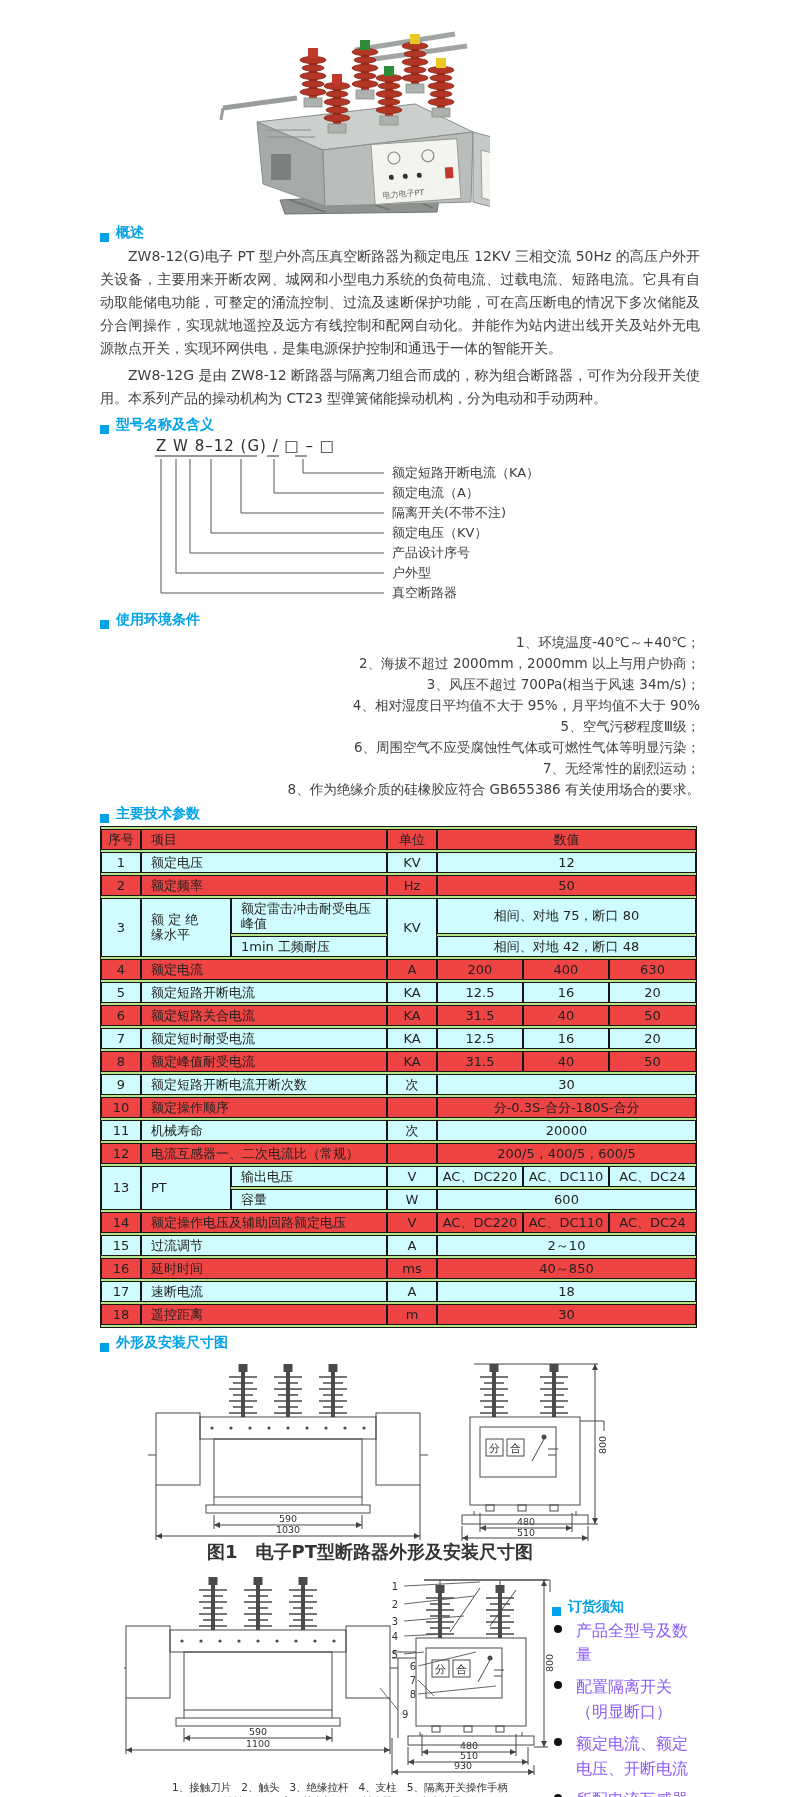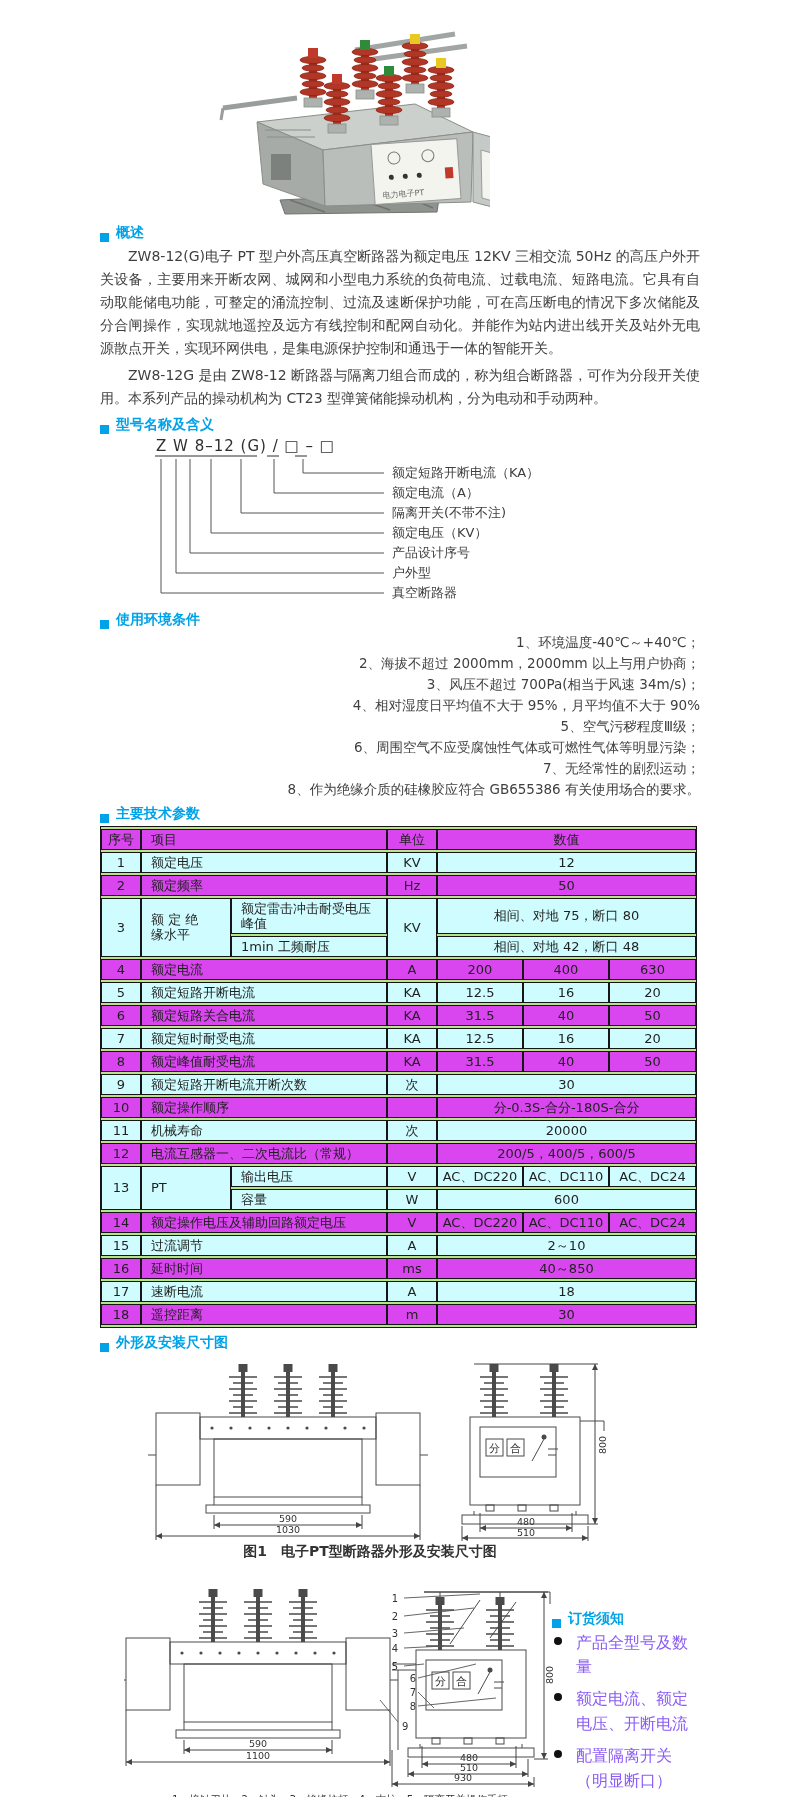--- a/index.html
+++ b/index.html
@@ -8,26 +8,26 @@
   .photo{display:block;margin:4px 0 0 205px;}
   .content{margin-left:100px;width:600px;position:relative;}
   .sec-title{color:#00a2e8;font-size:14px;font-weight:bold;margin:6px 0 3px 0;display:flex;align-items:flex-end;}
   .sq{width:9px;height:9px;background:#00a2e8;display:inline-block;margin-right:7px;flex:0 0 auto;}
   .para{font-size:14px;line-height:1.64;margin:2px 0 4px 0;text-indent:2em;text-align:justify;}
   .envlist{font-size:13.5px;line-height:20px;margin:2px 0 4px 0;}
   .envlist .env-item{padding-left:44px;margin:0 0 1px 0;text-align:right;}
   
   .ptable{border-collapse:separate;border-spacing:0 2px;background:#b8e488;border:1px solid #161616;margin:3px 0 6px 0;font-size:13px;color:#1f1f1f;table-layout:fixed;width:597px;}
   .ptable td{border:1px solid #161616;padding:2px 3px;text-align:center;line-height:15px;vertical-align:middle;overflow:hidden;}
-  .ptable tr.d td{background:#d946ef;}
+  .ptable tr.d td{background:#ef4444;}
   .ptable tr.l td{background:#cffdff;}
   .ptable td.ta-l{text-align:left;padding-left:9px;}
   
   .figsvg{display:block;}
-  .fig-caption{font-size:14px;font-weight:bold;color:#333;text-align:center;width:520px;margin:2px 0 18px 10px;line-height:17px;}
+  .fig-caption{font-size:18px;font-weight:bold;color:#333;text-align:center;width:520px;margin:2px 0 6px 10px;line-height:17px;}
   .fig2wrap{position:relative;}
   .legend{width:440px;margin:2px 0 0 20px;text-align:center;font-size:10.5px;color:#333;line-height:14px;}
   .legend span{margin:0 5px;white-space:nowrap;}
   
   .order-panel{position:absolute;left:452px;top:26px;width:150px;}
   .order-item{display:flex;font-size:16px;line-height:1.55;margin:0 0 7px 0;color:#8b5cf6;}
   .dot{width:8px;height:8px;border-radius:50%;background:#111;flex:0 0 auto;margin:6px 14px 0 2px;}
   svg text{font-family:"DejaVu Sans","Liberation Sans",sans-serif;}
   .dimtxt{font-size:9.5px;fill:#333;}
   .lbl{font-size:13px;fill:#3f3f3f;}
@@ -454,25 +454,25 @@
         <div class="sec-title">
           <span class="sq"></span>
           <span>订货须知</span>
         </div>
         <div class="order-item">
             <span class="dot"></span>
             <span>产品全型号及数量</span>
           </div>
         <div class="order-item">
             <span class="dot"></span>
+            <span>配置隔离开关（明显断口）</span>
+          </div>
+        <div class="order-item">
+            <span class="dot"></span>
             <span>额定电流、额定电压、开断电流</span>
-          </div>
-        <div class="order-item">
-            <span class="dot"></span>
-            <span>配置隔离开关（明显断口）</span>
           </div>
         <div class="order-item">
             <span class="dot"></span>
             <span>所配电流互感器变比</span>
           </div>
         <div class="order-item">
             <span class="dot"></span>
             <span>操作电压</span>
           </div>
         <div class="order-item">

